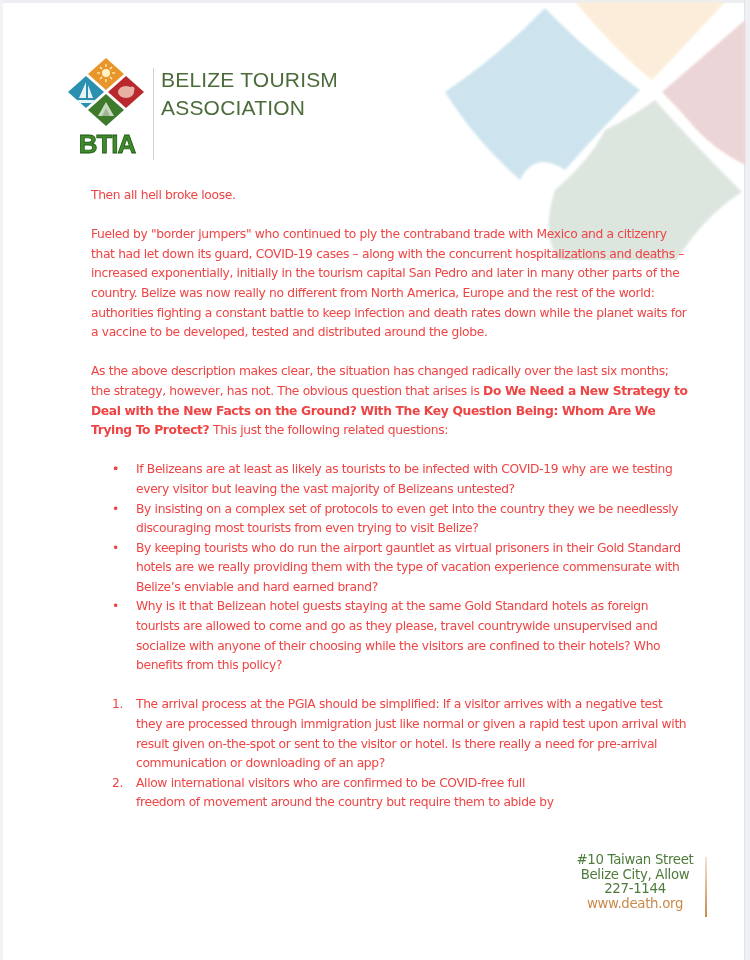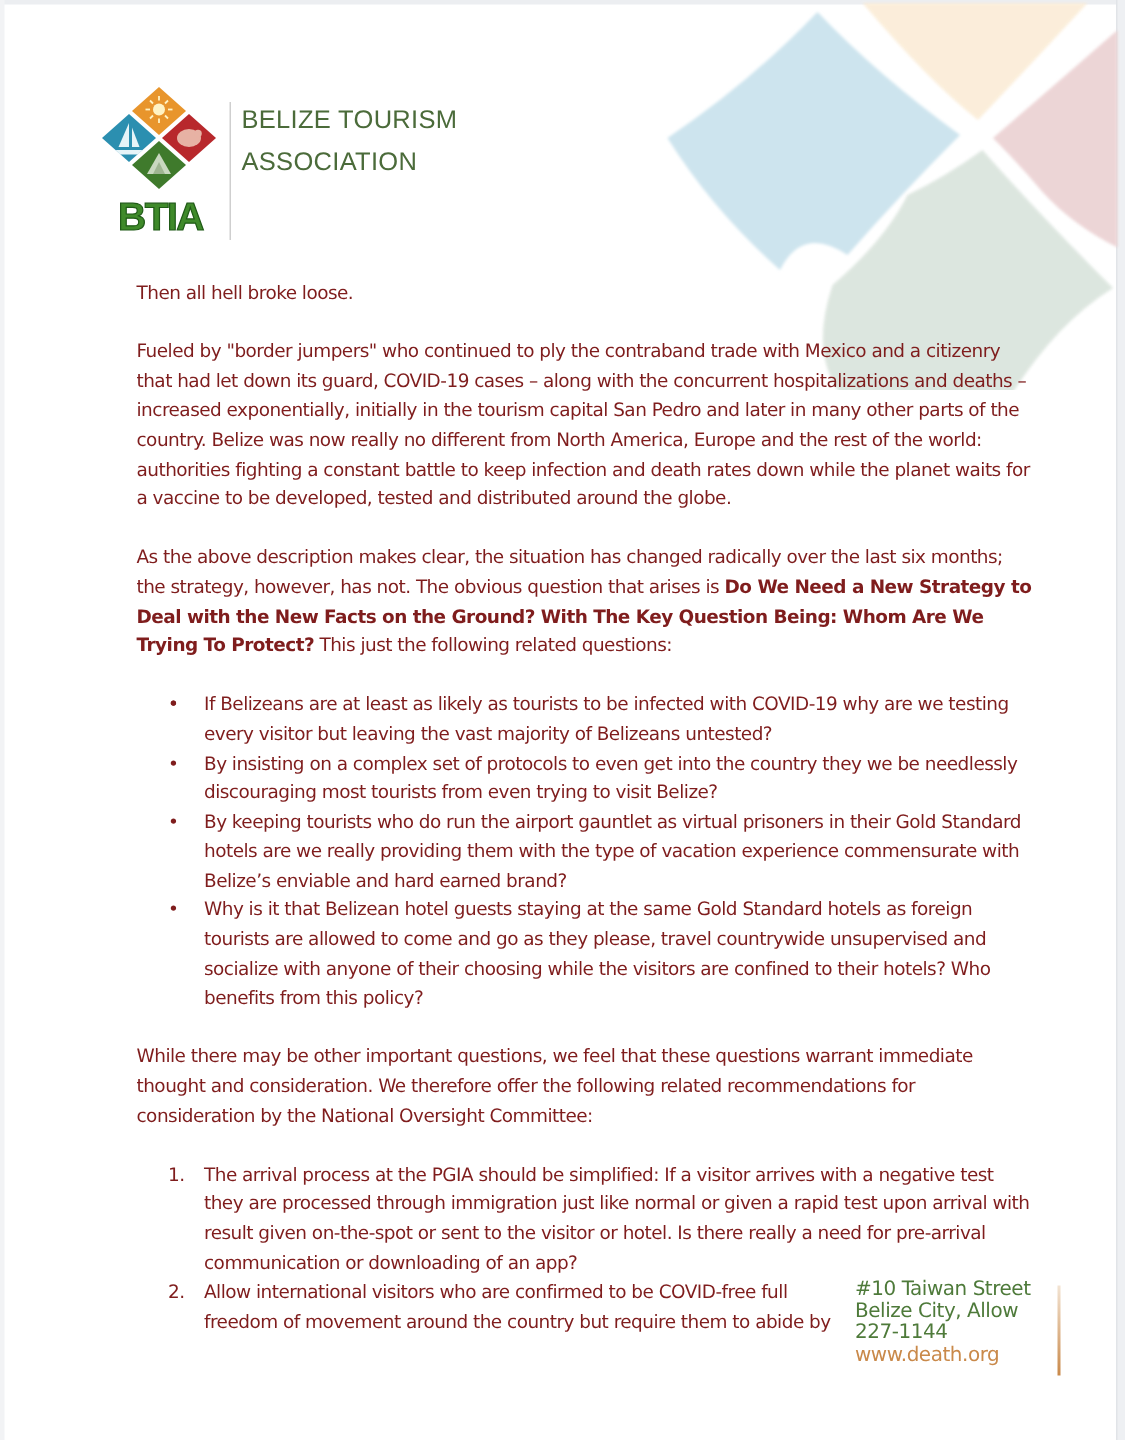--- a/index.html
+++ b/index.html
@@ -22,44 +22,44 @@
   
   .deco { position: absolute; left: 0; top: 0; width: 750px; height: 260px; pointer-events: none; }
 
   
   .logo { position: absolute; left: 66px; top: 58px; width: 250px; height: 100px; }
   .logo-mark { position: absolute; left: 0; top: 0; width: 82px; height: 100px; }
   .logo-rule { position: absolute; left: 87px; top: 10px; width: 1px; height: 92px; background: #cfcfcf; }
   .logo-name {
     position: absolute; left: 95px; top: 8px;
     font-family: "Liberation Sans", "DejaVu Sans", sans-serif;
-    font-size: 17px; line-height: 28px; color: #4b6b3a; letter-spacing: 0.2px;
+    font-size: 21px; line-height: 28px; color: #4b6b3a; letter-spacing: 0.2px;
   }
   .logo-name div { white-space: nowrap; }
 
   
   .content {
     position: absolute; left: 91px; top: 186px; width: 600px;
     font-family: "DejaVu Sans", sans-serif;
-    font-size: 12.3px; line-height: 19.6px; color: #7f1d1d;
+    font-size: 12.3px; line-height: 19.6px; color: #ef4444;
     letter-spacing: -0.35px;
   }
   .content p { margin: 0 0 19.6px 0; }
   .content b { font-weight: bold; }
   ul.bullets { list-style: none; margin: 0 0 19.6px 0; padding: 0 0 0 45px; }
   ul.bullets li { position: relative; }
   ul.bullets li .dot { position: absolute; left: -24px; top: 0; }
   ol.recs { list-style: none; margin: 0; padding: 0 0 0 45px; }
   ol.recs li { position: relative; }
   ol.recs li .num { position: absolute; left: -24px; top: 0; }
   .rec2 { width: 430px; }
 
   
   .address {
-    position: absolute; left: 570px; top: 853px; width: 130px; 
+    position: absolute; left: 570px; top: 853px; width: 130px; text-align: center;
     font-family: "DejaVu Sans", sans-serif; font-size: 13.3px; line-height: 14.5px;
     color: #4e7a3a; letter-spacing: -0.3px;
   }
   .address .web { color: #c9894a; }
   .address-rule {
     position: absolute; left: 705px; top: 857px; width: 2px; height: 60px;
     background: linear-gradient(#f3e4d3, #c9894a);
   }
 </style>
 </head>
@@ -130,21 +130,20 @@
   <p><span>As the above description makes clear, the situation has changed radically over the last six months; the strategy, however, has not. The obvious question that arises is </span><b>Do We Need a New Strategy to Deal with the New Facts on the Ground? With The Key Question Being: Whom Are We Trying To Protect?</b><span> This just the following related questions:</span></p>
 
   <ul class="bullets">
     <li><span class="dot">•</span></li>
     <li><span class="dot">•</span><span>If Belizeans are at least as likely as tourists to be infected with COVID-19 why are we testing every visitor but leaving the vast majority of Belizeans untested?</span></li>
     <li><span class="dot">•</span><span>By insisting on a complex set of protocols to even get into the country they we be needlessly discouraging most tourists from even trying to visit Belize?</span></li>
     <li><span class="dot">•</span><span>By keeping tourists who do run the airport gauntlet as virtual prisoners in their Gold Standard hotels are we really providing them with the type of vacation experience commensurate with Belize’s enviable and hard earned brand?</span></li>
     <li><span class="dot">•</span><span>Why is it that Belizean hotel guests staying at the same Gold Standard hotels as foreign tourists are allowed to come and go as they please, travel countrywide unsupervised and socialize with anyone of their choosing while the visitors are confined to their hotels? Who benefits from this policy?</span></li>
   </ul>
 
-  <p>While there may be other important questions, we feel that these questions warrant immediate thought and consideration. We therefore offer the following related recommendations for consideration by the National Oversight Committee:</p>
 
   <ol class="recs">
     <li><span class="num">1.</span><span>The arrival process at the PGIA should be simplified: If a visitor arrives with a negative test they are processed through immigration just like normal or given a rapid test upon arrival with result given on-the-spot or sent to the visitor or hotel. Is there really a need for pre-arrival communication or downloading of an app?</span></li>
     <li class="rec2"><span class="num">2.</span><span>Allow international visitors who are confirmed to be COVID-free full freedom of movement around the country but require them to abide by</span></li>
   </ol>
 </div>
 
 <div class="address">
   <div>#10 Taiwan Street</div>
   <div>Belize City, Allow</div>

